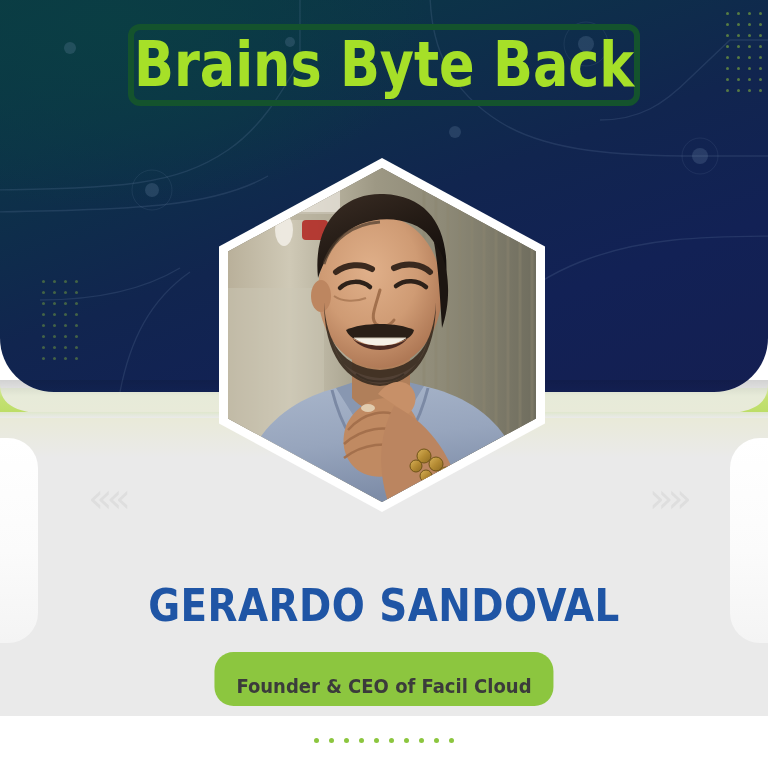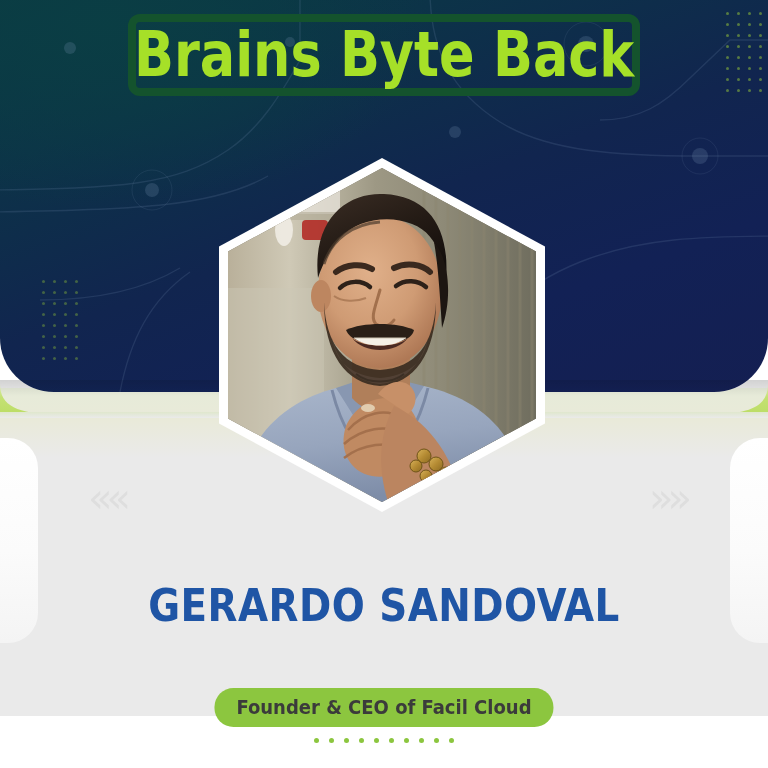--- a/index.html
+++ b/index.html
@@ -83,23 +83,23 @@
     line-height:1;
     font-family:"DejaVu Sans", sans-serif;
     user-select:none;
   }
   .chev.left { left:88px;  top:478px; }
   .chev.right{ right:82px; top:478px; }
 
   
   .title-box{
     position:absolute;
-    left:128px; top:14px;
+    left:128px; top:24px;
     width:512px; height:82px;
-    border:8px solid #14532d;
+    border:6px solid #14532d;
     border-radius:12px;
     display:flex; align-items:center; justify-content:center;
     z-index:7;
   }
   .title-text{
     font-family:"DejaVu Sans Condensed","Liberation Sans Narrow","Liberation Sans", sans-serif;
     font-weight:700;
     font-size:62px;
     line-height:1;
     color:#a6e028;
@@ -143,28 +143,27 @@
     color:#1f55a5;
     transform:scaleX(.96);
   }
   .role-badge{
     position:absolute;
     left:50%; top:652px;
     transform:translateX(-50%);
     background:#8cc63f;
     color:#3b3b3b;
     border-radius:19px;
-    padding:9px 22px 10px 22px;
+    padding:24px 22px 10px 22px;
     font-family:"DejaVu Sans Condensed","Liberation Sans Narrow","Liberation Sans", sans-serif;
     font-weight:700;
     font-size:20px;
     line-height:1;
     white-space:nowrap;
     z-index:9;
-    margin-top:36px;
   }
 
   
   .dot-divider{
     position:absolute;
     left:50%; top:738px; transform:translateX(-50%);
     display:flex; gap:10px; z-index:9;
   }
   .dot-divider i{
     width:5px; height:5px; border-radius:50%;

